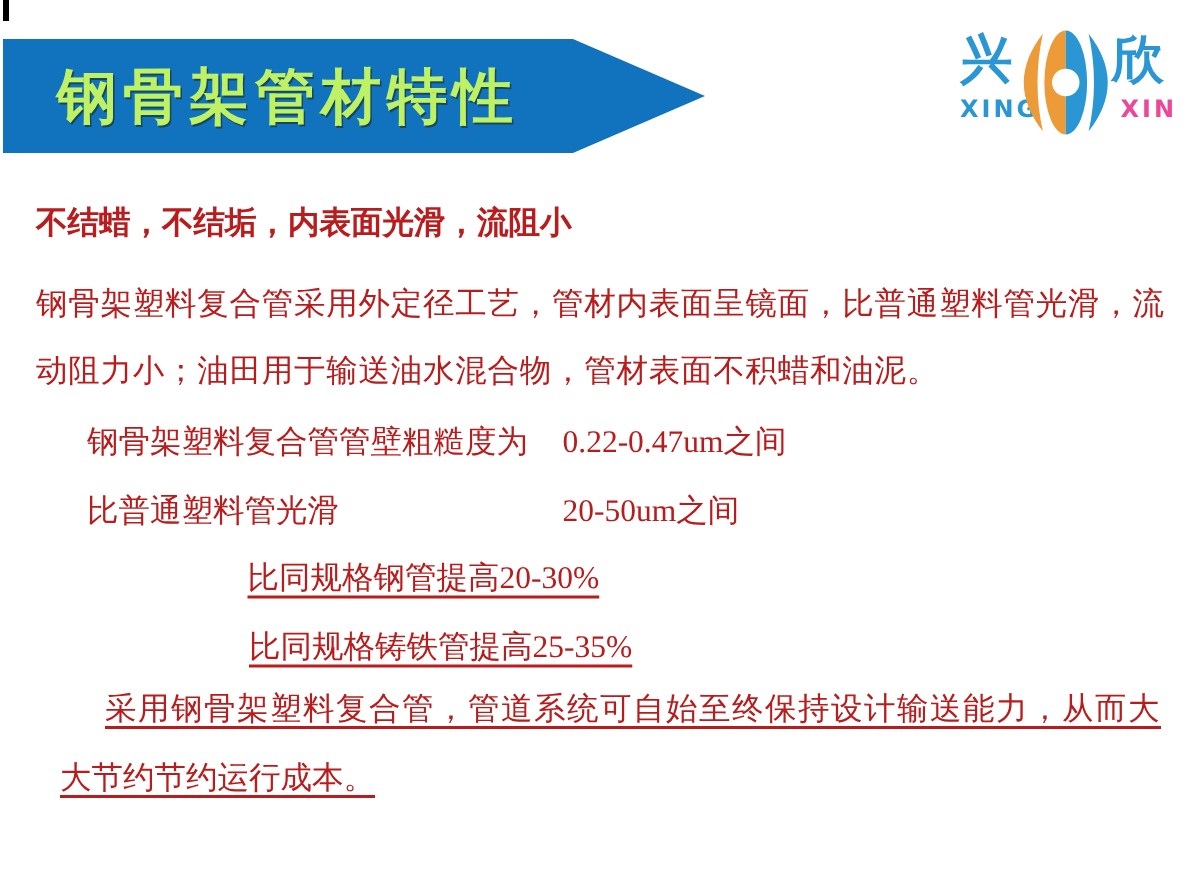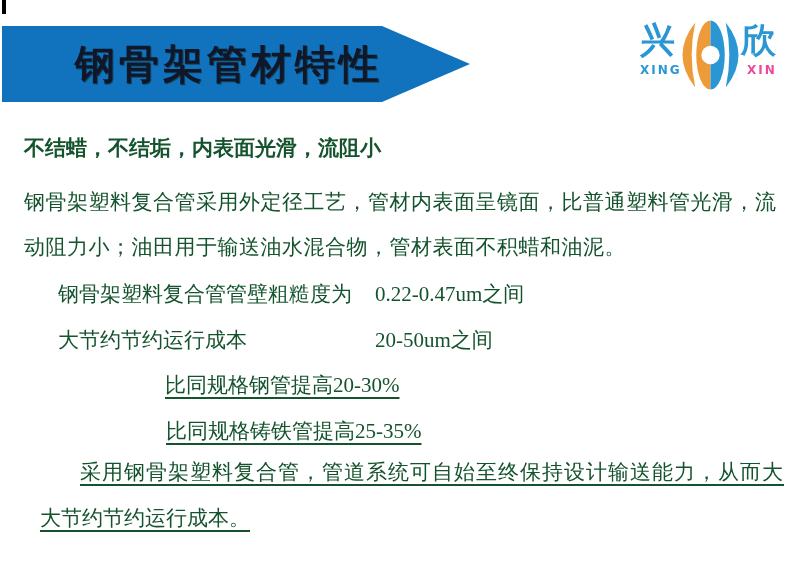--- a/index.html
+++ b/index.html
@@ -16,52 +16,52 @@
   .banner-title {
     width:380px; text-align:center;
     font-family:"DejaVu Sans","Liberation Sans",sans-serif;
     font-weight:bold; font-size:40px; letter-spacing:4px;
     text-shadow:1px 1px 0 rgba(25,25,0,0.5);
     white-space:nowrap;
   }
   .logo { position:absolute; left:635px; top:15px; width:152px; height:82px; }
   .logo span { position:absolute; font-family:"DejaVu Sans","Liberation Sans",sans-serif; font-weight:bold; }
   .logo-char { font-size:35px; line-height:38px; }
-  .logo-sub { font-size:12px; letter-spacing:2px; }
+  .logo-sub { font-size:16px; letter-spacing:2px; }
   .char-left { left:5px; top:6px; }
   .sub-left  { left:5px; top:48px; }
   .char-right{ left:106px; top:6px; }
   .sub-right { left:112px; top:48px; }
   .mark { position:absolute; left:47px; top:4px; }
-  .line { position:absolute; font-size:21px; line-height:27px; color:#14532d; white-space:nowrap; }
+  .line { position:absolute; font-size:21px; line-height:27px; color:#b91c1c; white-space:nowrap; }
   .b { font-weight:bold; }
   .u { text-decoration:underline; text-underline-offset:5px; text-decoration-thickness:1.5px; }
   .ls05 { letter-spacing:0.5px;text-align:center; }
-  .ls1 { letter-spacing:1px;margin-left:10px; }
+  .ls1 { letter-spacing:1px; }
   .l-heading { left:24px; top:135px; }
   .l-intro1  { left:24px; top:189px; }
   .l-intro2  { left:24px; top:234px; }
   .l-rough1  { left:58px; top:281px; }
   .l-rough2  { left:58px; top:327px; }
   .rough-value { position:absolute; left:317px; top:0; white-space:nowrap; }
   .l-cap1    { left:58px; top:372px; }
   .cap-item1 { position:absolute; left:107px; top:0; white-space:nowrap; }
   .l-cap2    { left:166px; top:418px; }
   .l-concl1  { left:70px; top:459px; }
   .l-concl2  { left:40px; top:505px; }
 </style>
 </head>
 <body>
 
 <div class="slide">
 
   <div class="corner-tick" style="background-color: rgb(0, 0, 0);"></div>
 
   <div class="banner" style="background-color: rgb(17, 115, 189);">
-    <div class="banner-title" style="color: #0f172a; padding-left: 37px;">钢骨架管材特性</div>
+    <div class="banner-title" style="color: #bef264;">钢骨架管材特性</div>
   </div>
 
   <div class="logo">
     <span class="logo-char char-left" style="color: rgb(42, 151, 212);">兴</span>
     <span class="logo-sub sub-left" style="color: rgb(42, 151, 212);">XING</span>
     <svg class="mark" width="57" height="72" viewBox="0 0 56 70">
       <path d="M13 3 Q-12 35 13 67 Q6 35 13 3 Z" fill="#ED9A38"></path>
       <path d="M28 1 A14 34 0 0 0 28 69 Z" fill="#ED9A38"></path>
       <path d="M28 1 A14 34 0 0 1 28 69 Z" fill="#2A97D4"></path>
       <path d="M43 3 Q68 35 43 67 Q50 35 43 3 Z" fill="#2A97D4"></path>
@@ -74,21 +74,21 @@
   <div class="line b l-heading">不结蜡，不结垢，内表面光滑，流阻小</div>
 
   <div class="line ls05 l-intro1">钢骨架塑料复合管采用外定径工艺，管材内表面呈镜面，比普通塑料管光滑，流</div>
   <div class="line ls05 l-intro2">动阻力小；油田用于输送油水混合物，管材表面不积蜡和油泥。</div>
 
   <div class="line l-rough1">
     <span>钢骨架塑料复合管管壁粗糙度为</span>
     <span class="rough-value">0.22-0.47um之间</span>
   </div>
   <div class="line l-rough2">
-    <span>大节约节约运行成本</span>
+    <span>比普通塑料管光滑</span>
     <span class="rough-value">20-50um之间</span>
   </div>
 
   <div class="line l-cap1">
     <span class="cap-item1 u">比同规格钢管提高20-30%</span>
   </div>
   <div class="line u l-cap2">比同规格铸铁管提高25-35%</div>
 
   <div class="line u ls1 l-concl1">采用钢骨架塑料复合管，管道系统可自始至终保持设计输送能力，从而大</div>
   <div class="line u l-concl2">大节约节约运行成本。</div>

